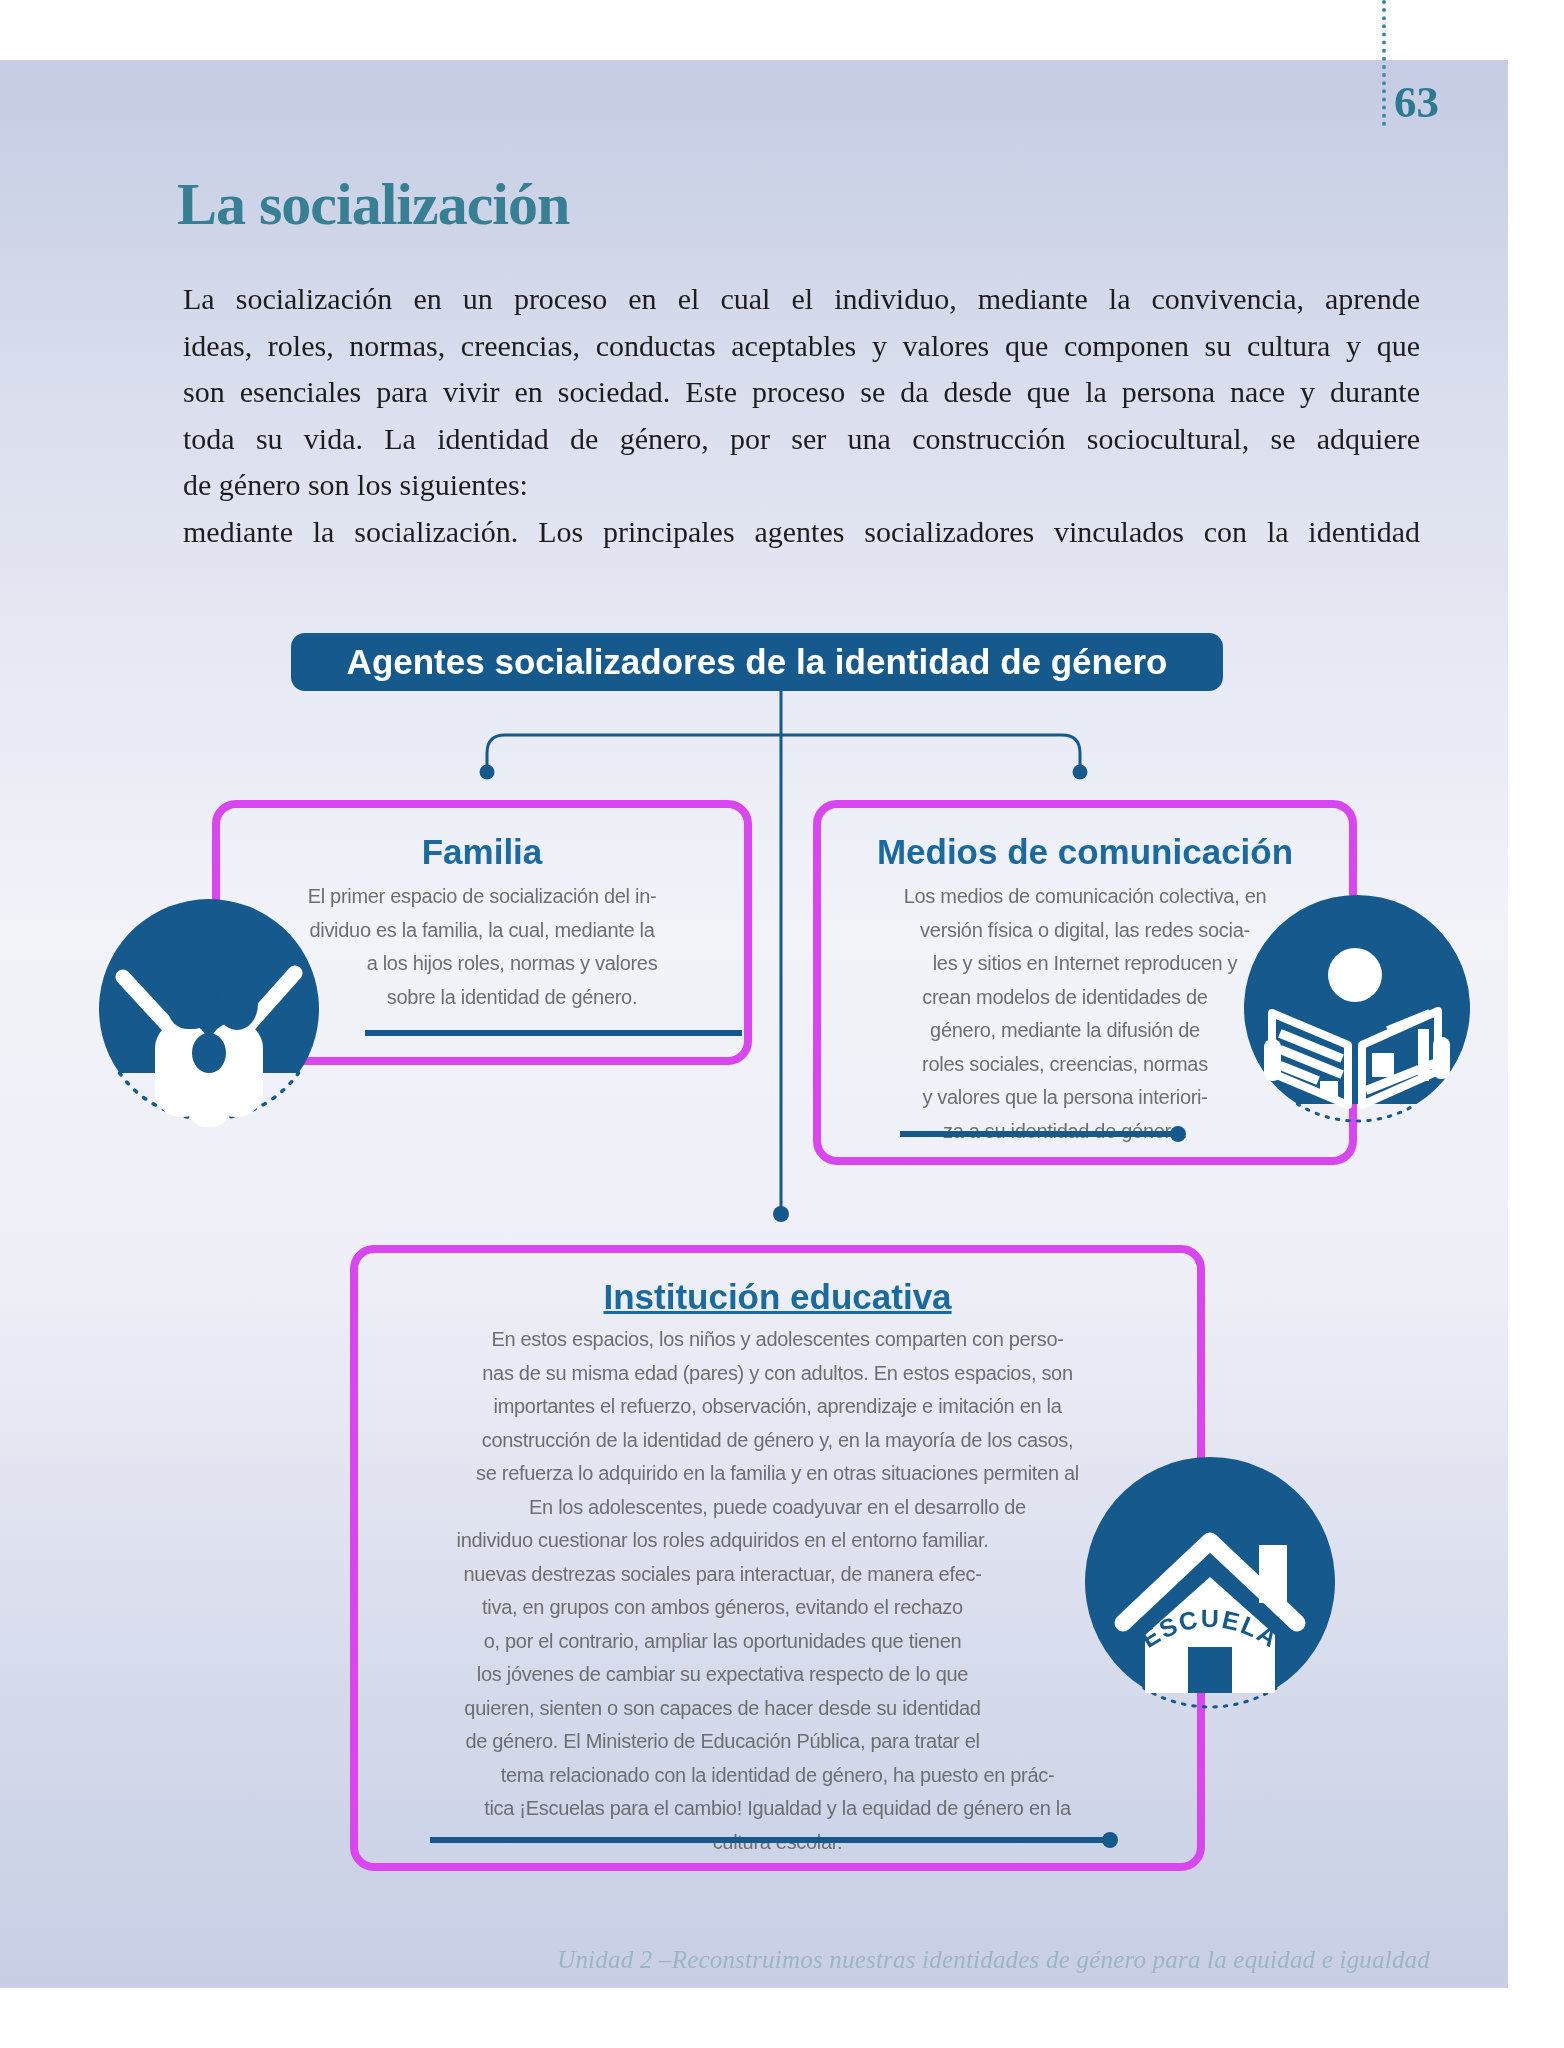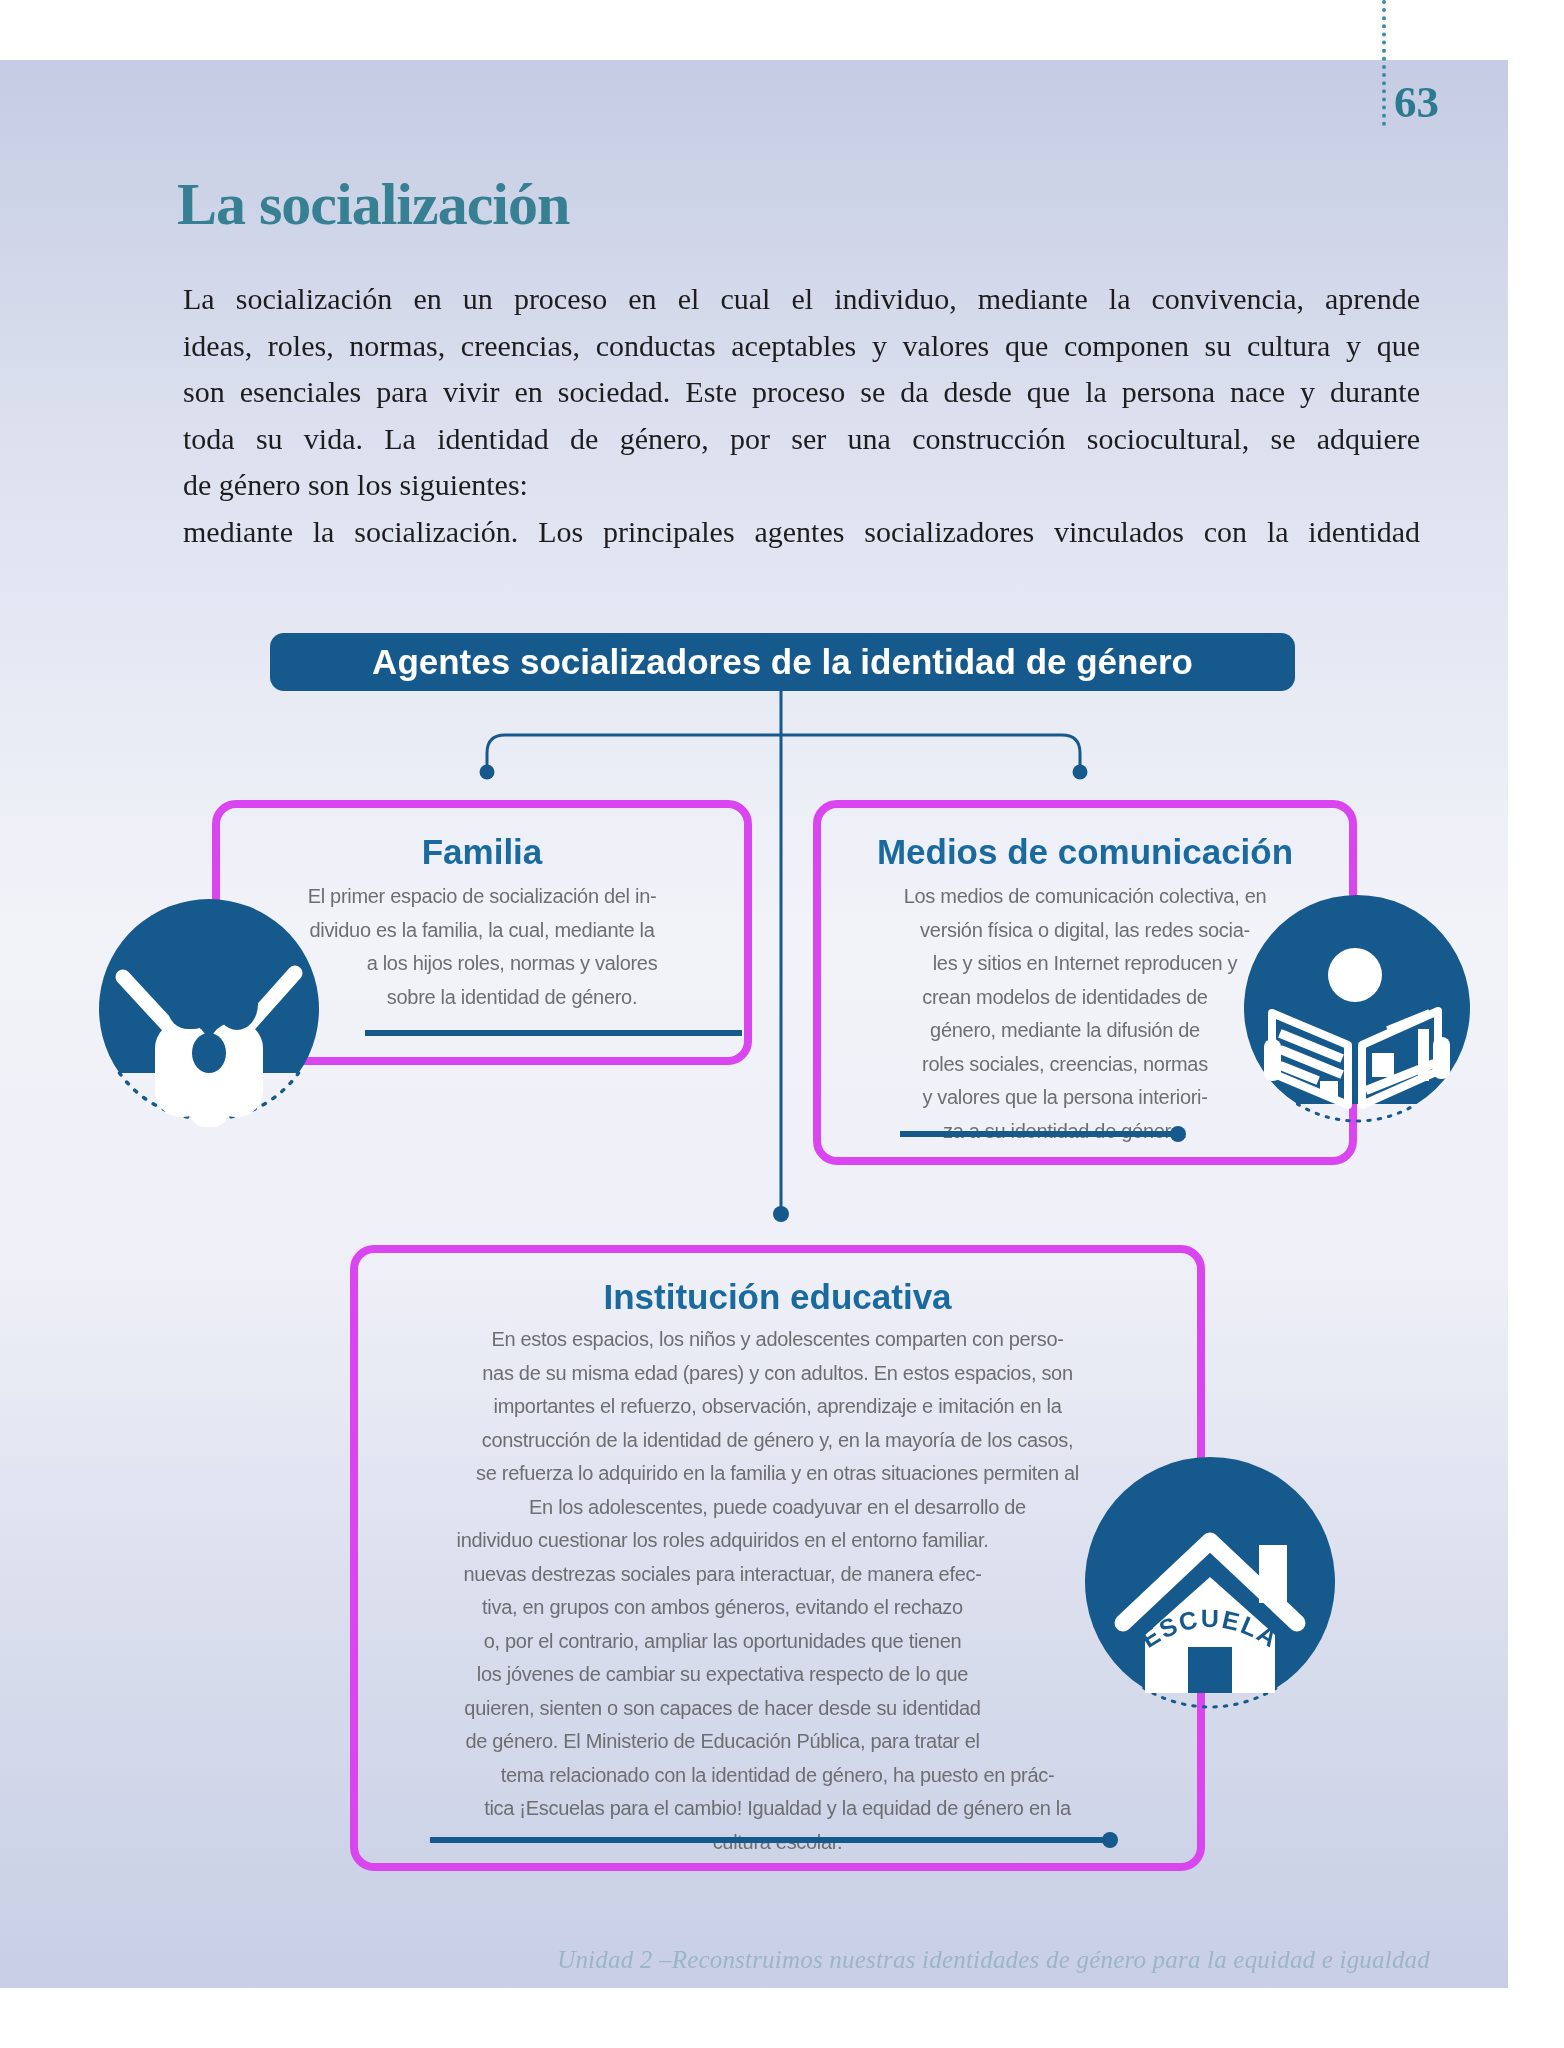--- a/index.html
+++ b/index.html
@@ -12,39 +12,39 @@
   #page-num{position:absolute;left:1394px;top:76px;font-family:"Liberation Serif",serif;
          font-weight:bold;font-size:45px;color:#2b7a91;}
   #main-title{position:absolute;left:177px;top:170px;font-family:"Liberation Serif",serif;
          font-weight:bold;font-size:60px;letter-spacing:-1px;color:#377f93;}
   #intro{position:absolute;left:183px;top:276px;width:1237px;font-family:"Liberation Serif",serif;
          font-size:30px;line-height:46.5px;color:#1d1d1f;}
   .intro-line{text-align:justify;text-align-last:justify;white-space:normal;}
   .intro-line.last{text-align:left;text-align-last:left;}
 
   
-  #header-pill{position:absolute;left:270px;top:633px;width:1025px;height:58px;border-radius:14px;
+  #header-pill{position:absolute;left:291px;top:633px;width:932px;height:58px;border-radius:14px;
          background:#16598c;display:flex;align-items:center;justify-content:center;
          color:#ffffff;font-weight:bold;font-size:35px;}
   .dbox{position:absolute;border:8px solid #d946ef;border-radius:24px;box-sizing:border-box;background:transparent;margin-top:30px;}
   #box-familia{left:212px;top:770px;width:540px;height:265px;}
   #box-medios{left:813px;top:770px;width:544px;height:365px;}
   #box-inst{left:350px;top:1215px;width:855px;height:626px;}
   .box-title{position:absolute;left:0;width:100%;text-align:center;font-weight:bold;
          font-size:35px;color:#1a6aa0;}
   .box-body{position:absolute;left:0;width:100%;color:#6d6e71;font-size:20px;
          line-height:33.5px;letter-spacing:-0.3px;}
   .bline{text-align:center;white-space:nowrap;}
   #box-familia .box-title{top:24px;}
   #box-familia .box-body{top:72px;}
   #box-familia .bline:nth-child(n+3){transform:translateX(30px);}
   #box-medios .box-title{top:24px;}
   #box-medios .box-body{top:72px;}
   #box-medios .bline:nth-child(n+4){transform:translateX(-20px);}
-  #box-inst .box-title{top:24px;}
+  #box-inst .box-title{top:24px;text-decoration:underline;}
   #box-inst .box-body{top:70px;}
   #box-inst .bline:nth-child(n+7):nth-child(-n+13){transform:translateX(-55px);}
 
   .overlay{position:absolute;left:0;top:0;pointer-events:none;}
   .icon-svg{position:absolute;pointer-events:none;}
   #footer-line{position:absolute;right:134px;top:1946px;font-family:"Liberation Serif",serif;
          font-style:italic;font-size:25px;letter-spacing:0.2px;color:#9db4c7;white-space:nowrap;}
 </style>
 </head>
 <body>

